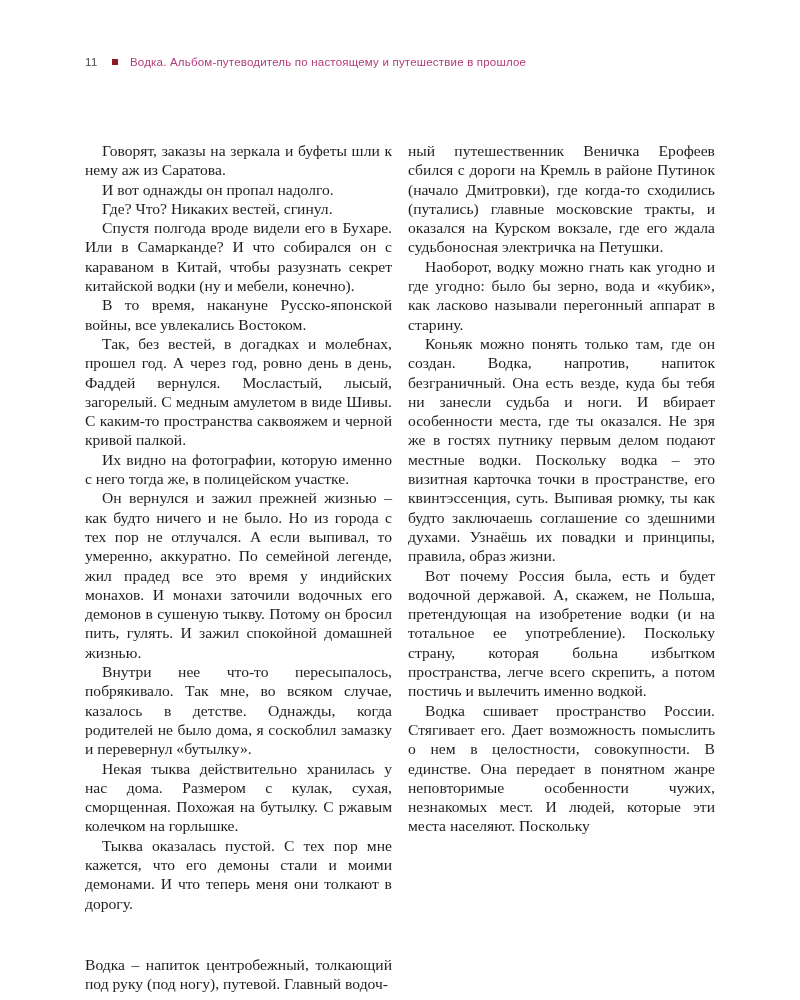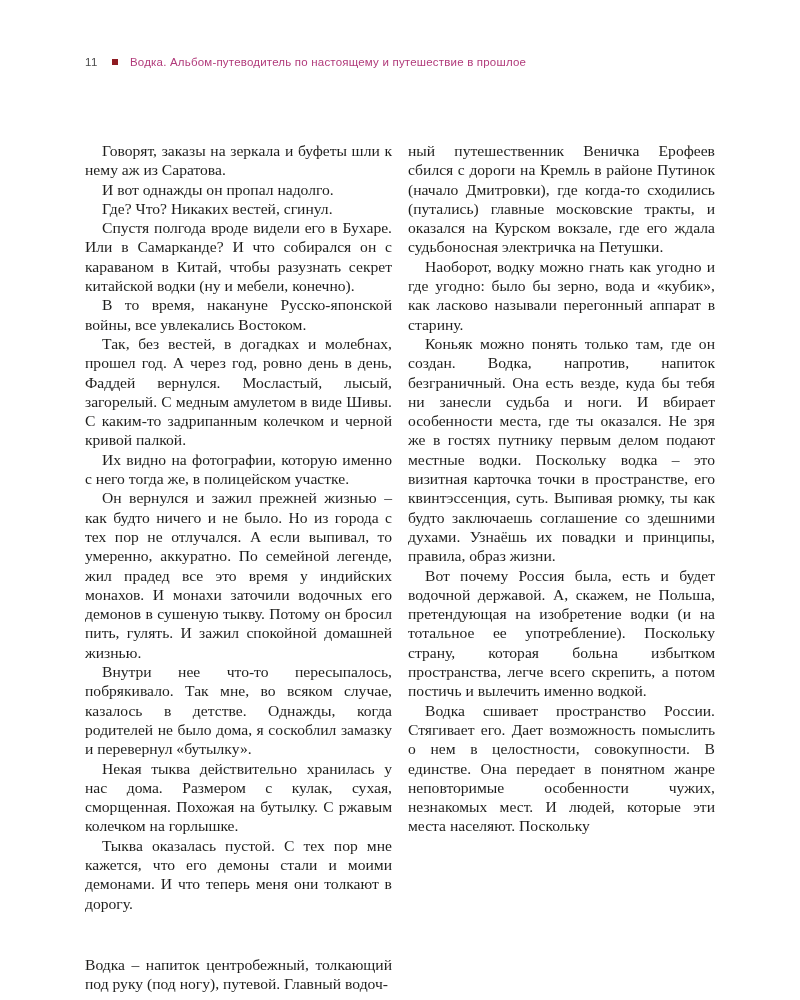--- a/index.html
+++ b/index.html
@@ -85,21 +85,21 @@
     <span id="running-title">Водка. Альбом-путеводитель по настоящему и путешествие в прошлое</span>
   </div>
 
   <div id="text-body">
     <div class="text-column">
         <p class="indent">Говорят, заказы на зеркала и буфеты шли к нему аж из Саратова.</p>
         <p class="indent">И вот однажды он пропал надолго.</p>
         <p class="indent">Где? Что? Никаких вестей, сгинул.</p>
         <p class="indent">Спустя полгода вроде видели его в Бухаре. Или в Самарканде? И что собирался он с караваном в Китай, чтобы разузнать секрет китайской водки (ну и мебели, конечно).</p>
         <p class="indent">В то время, накануне Русско-японской войны, все увлекались Востоком.</p>
-        <p class="indent">Так, без вестей, в догадках и молебнах, прошел год. А через год, ровно день в день, Фаддей вернулся. Мосластый, лысый, загорелый. С медным амулетом в виде Шивы. С каким-то задрипанным колечком и черной кривой палкой.</p>
+        <p class="indent">Так, без вестей, в догадках и молебнах, прошел год. А через год, ровно день в день, Фаддей вернулся. Мосластый, лысый, загорелый. С медным амулетом в виде Шивы. С каким-то пространства саквояжем и черной кривой палкой.</p>
         <p class="indent">Их видно на фотографии, которую именно с него тогда же, в полицейском участке.</p>
         <p class="indent">Он вернулся и зажил прежней жизнью – как будто ничего и не было. Но из города с тех пор не отлучался. А если выпивал, то умеренно, аккуратно. По семейной легенде, жил прадед все это время у индийских монахов. И монахи заточили водочных его демонов в сушеную тыкву. Потому он бросил пить, гулять. И зажил спокойной домашней жизнью.</p>
         <p class="indent">Внутри нее что-то пересыпалось, побрякивало. Так мне, во всяком случае, казалось в детстве. Однажды, когда родителей не было дома, я соскоблил замазку и перевернул «бутылку».</p>
         <p class="indent">Некая тыква действительно хранилась у нас дома. Размером с кулак, сухая, сморщенная. Похожая на бутылку. С ржавым колечком на горлышке.</p>
         <p class="indent">Тыква оказалась пустой. С тех пор мне кажется, что его демоны стали и моими демонами. И что теперь меня они толкают в дорогу.</p>
         <p class=" space-before">Водка – напиток центробежный, толкающий под руку (под ногу), путевой. Главный водоч-</p>
       </div>
     <div class="text-column">
         <p class="">ный путешественник Веничка Ерофеев сбился с дороги на Кремль в районе Путинок (начало Дмитровки), где когда-то сходились (путались) главные московские тракты, и оказался на Курском вокзале, где его ждала судьбоносная электричка на Петушки.</p>
         <p class="indent">Наоборот, водку можно гнать как угодно и где угодно: было бы зерно, вода и «кубик», как ласково называли перегонный аппарат в старину.</p>

